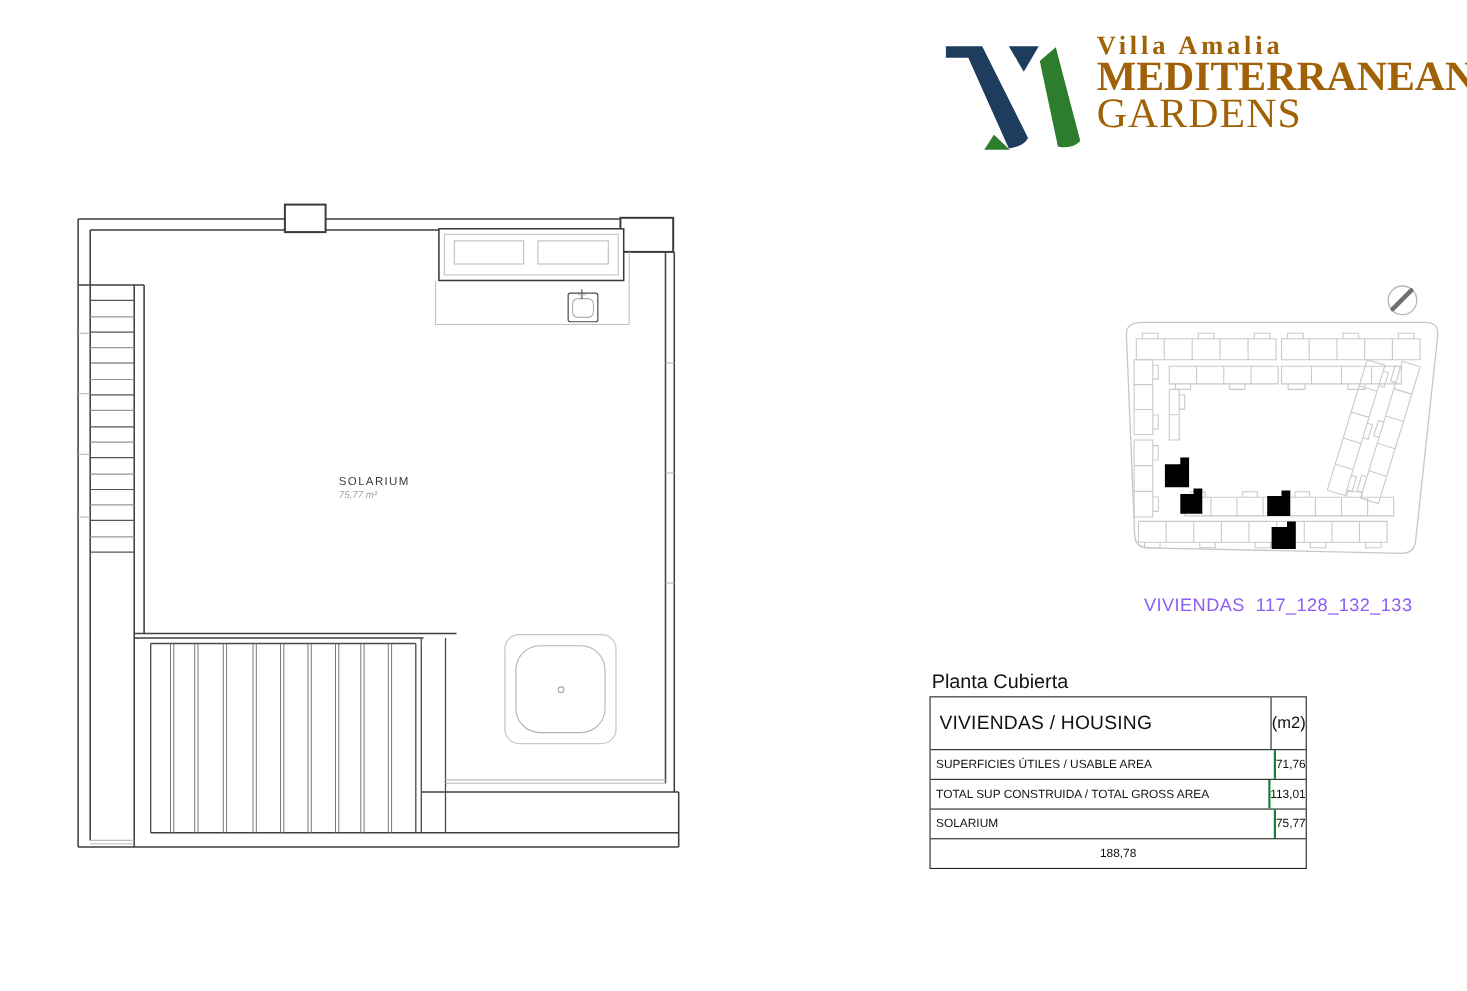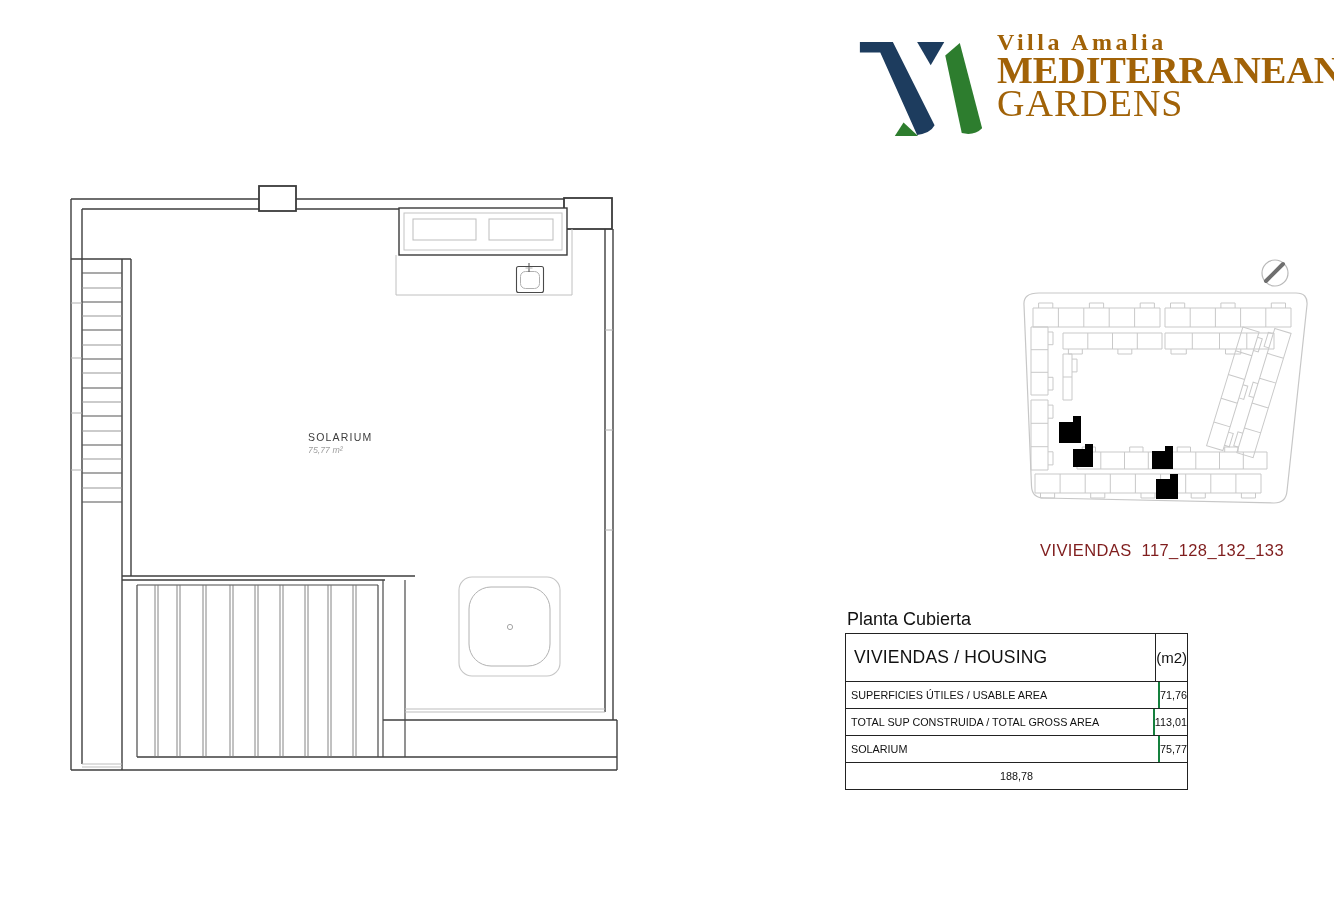--- a/index.html
+++ b/index.html
@@ -13,21 +13,21 @@
   .brand-line1{font-size:24px;letter-spacing:3.5px;line-height:24px;font-weight:bold;}
   .brand-line2{font-size:38px;letter-spacing:0px;line-height:33px;font-weight:bold;}
   .brand-line3{font-size:38px;letter-spacing:1px;line-height:33px;font-weight:normal;}
 
   
   .plan{position:absolute;left:55px;top:170px;}
   .plan text{font-family:"Liberation Sans",sans-serif;}
 
   
   .map{position:absolute;left:1015px;top:248px;}
-  .units-caption{position:absolute;left:1040px;top:541px;font-size:16.5px;color:#7f1d1d;
+  .units-caption{position:absolute;left:1040px;top:541px;font-size:16.5px;color:#8b5cf6;
                  letter-spacing:0.4px;white-space:pre;}
 
   
   .table-title{position:absolute;left:847px;top:609px;font-size:18px;color:#111;}
   .areas-table{position:absolute;left:845px;top:633px;width:343px;border:1.4px solid #222;
                background:#fff;box-sizing:border-box;}
   .t-header{display:flex;height:47px;border-bottom:1px solid #222;}
   .t-h-label{width:327px;border-right:1px solid #222;display:flex;align-items:center;
              padding-left:8px;font-size:17.5px;letter-spacing:0.2px;box-sizing:border-box;}
   .t-h-unit{flex:1;display:flex;align-items:center;justify-content:center;font-size:15px;}

